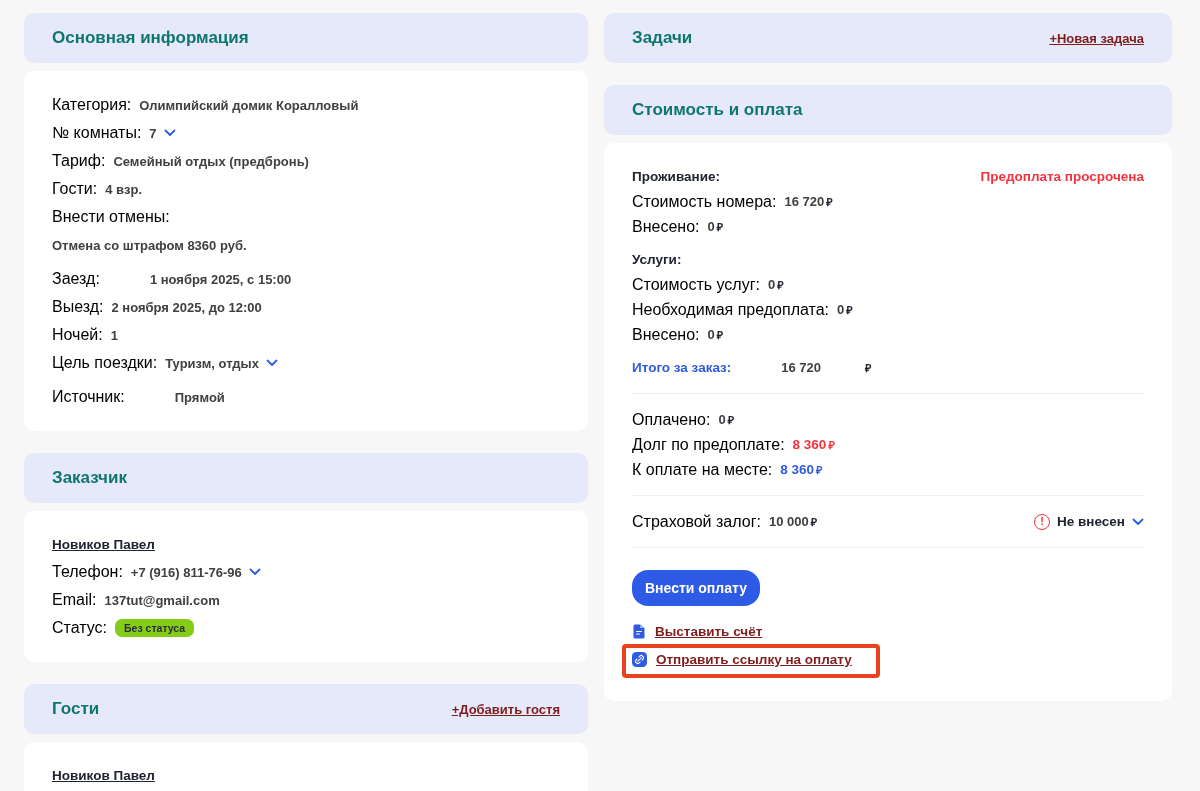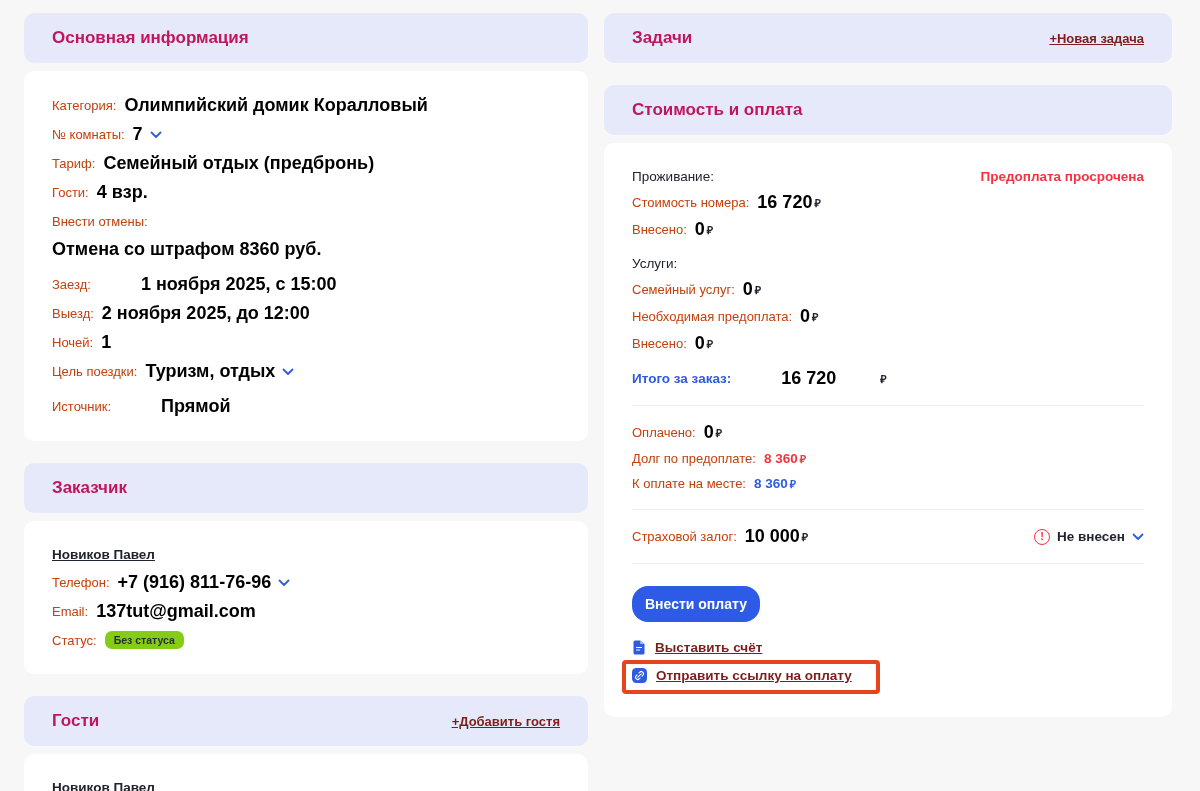--- a/index.html
+++ b/index.html
@@ -18,54 +18,54 @@
   .col-right { flex: 1; }
 
   .card { margin-bottom: 22px; }
   .card-header {
     background: #E6E9FA;
     border-radius: 10px;
     height: 50px;
     display: flex; align-items: center; justify-content: space-between;
     padding: 0 28px;
   }
-  .card-title { font-size: 17px; font-weight: 700; color: #be185d; }
+  .card-title { font-size: 17px; font-weight: 700; color: #0f766e; }
   .card-body {
     background: #FFFFFF;
     border-radius: 10px;
     margin-top: 8px;
     padding: 24px 28px;
   }
 
   .row { display: flex; align-items: center; margin-bottom: 8px; min-height: 20px; }
   .row:last-child { margin-bottom: 0; }
   .group-gap { margin-top: 14px; gap: 42px; }
-  .lbl { color: #c2410c; font-size: 13px; margin-right: 8px; white-space: nowrap; }
-  .val { color: #000000; font-size: 18px; font-weight: 700; }
+  .lbl { color: #000000; font-size: 16px; margin-right: 8px; white-space: nowrap; }
+  .val { color: #404040; font-size: 13px; font-weight: 700; }
   .chev { margin-left: 7px; display: inline-flex; align-items: center; cursor: pointer; }
 
   .link-blue {
     color: #7f1d1d; font-size: 13px; font-weight: 600;
     text-decoration: underline; cursor: pointer;
   }
   .name-link {
     color: #20242F; font-size: 13.5px; font-weight: 700;
     text-decoration: underline; cursor: pointer;
     display: inline-block; margin-bottom: 10px;
   }
   .badge {
     background: #84cc16; color: #2A2E3A;
     font-size: 10.5px; font-weight: 600;
     padding: 3px 9px; border-radius: 7px;
   }
 
   .empty-text { font-size: 13.5px; font-weight: 600; color: #20242F; padding: 4px 0 10px 0; }
 
   .pay-row { display: flex; align-items: center; margin-bottom: 6px; min-height: 19px; }
-  .pay-row .lbl-strong { color: #20242F; font-size: 13.5px; font-weight: 400; margin-right: 24px; }
+  .pay-row .lbl-strong { color: #20242F; font-size: 13.5px; font-weight: 700; margin-right: 24px; }
   .red-text { color: #F5333F; font-size: 13.5px; font-weight: 700; }
   .blue-text { color: #2F5BE0; font-size: 13.5px; font-weight: 700; }
   .rub { font-size: 11px; font-weight: 700; margin-left: 2px; }
   .spread { justify-content: space-between; }
   .divider { height: 1px; background: #ECEEF2; margin: 16px 0; }
 
   .deposit-right { display: flex; align-items: center; gap: 7px; }
   .warn-icon {
     width: 16px; height: 16px; border: 1.6px solid #F5333F; border-radius: 50%;
     color: #F5333F; font-size: 11px; font-weight: 700;
@@ -230,21 +230,21 @@
         <div class="pay-row">
           <span class="lbl">Внесено:</span>
           <span class="val">0</span>
           <span class="rub">₽</span>
         </div>
 
         <div class="pay-row group-gap">
           <span class="lbl-strong">Услуги:</span>
         </div>
         <div class="pay-row">
-          <span class="lbl">Семейный услуг:</span>
+          <span class="lbl">Стоимость услуг:</span>
           <span class="val">0</span>
           <span class="rub">₽</span>
         </div>
         <div class="pay-row">
           <span class="lbl">Необходимая предоплата:</span>
           <span class="val">0</span>
           <span class="rub">₽</span>
         </div>
         <div class="pay-row">
           <span class="lbl">Внесено:</span>

